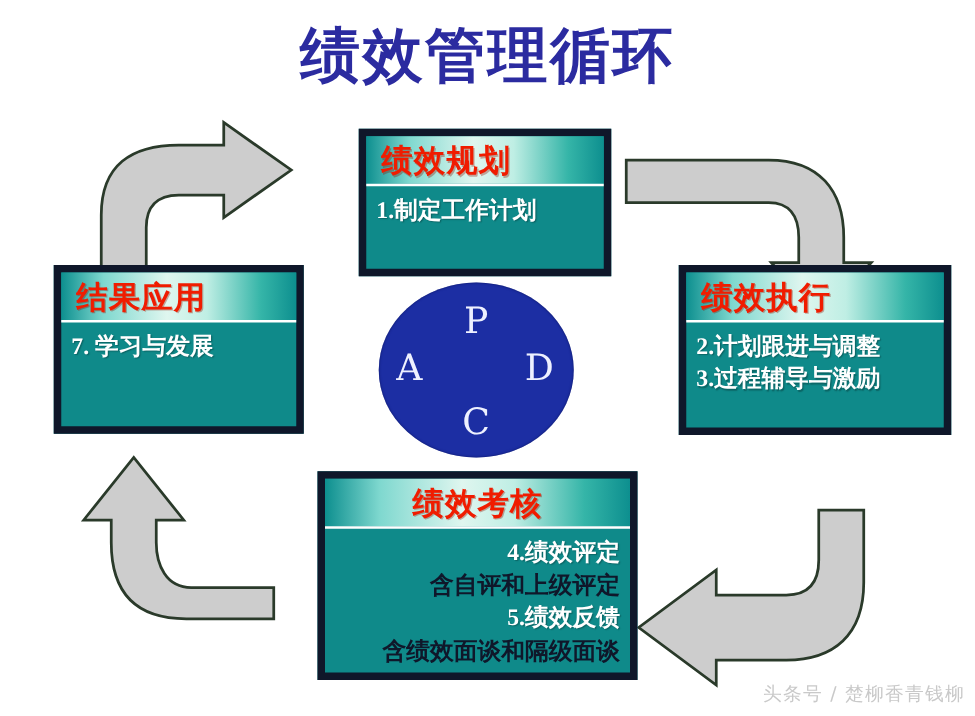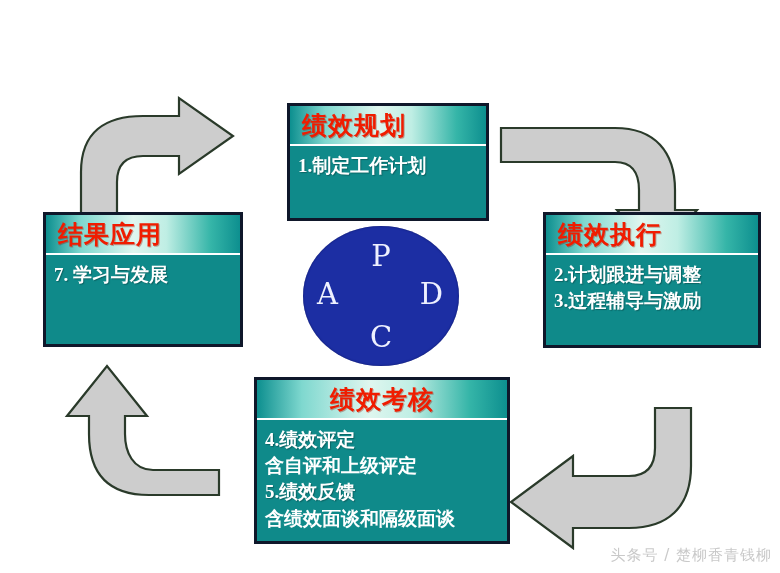--- a/index.html
+++ b/index.html
@@ -30,21 +30,21 @@
     letter-spacing: 2px;
     line-height: 1.15;
     white-space: nowrap;
   }
 
   
   .node {
     position: absolute;
     box-sizing: border-box;
     background: #0f8a8a;
-    border: 3px solid #0f172a;
+    border: 6px solid #0f172a;
   }
   .node-head {
     height: 38px;
     background: linear-gradient(to right, #0d8f8f 0%, #7fd8cf 18%, #dff6ef 45%, #bfeee4 62%, #35b5a8 85%, #0d8f8f 100%);
     display: flex;
     align-items: center;
     color: #f01c00;
     font-family: "DejaVu Serif", "Liberation Serif", serif;
     font-weight: bold;
     font-size: 25px;
@@ -61,29 +61,29 @@
     color: #ffffff;
     font-family: Liberation Serif, serif;
     font-weight: bold;
     font-size: 19px;
     line-height: 1.38;
     letter-spacing: 0px;
     white-space: nowrap;
     text-shadow: 1px 1px 1px rgba(0,0,0,0.28);
   }
   .node-body .dark {
-    color: #ffffff;
+    color: #0f172a;
     text-shadow: none;
   }
 
   
   #node-plan      { left: 287px; top: 103px; width: 202px; height: 118px; }
   #node-execute   { left: 519px; top: 212px; width: 218px; height: 136px; margin-left: 24px; }
   #node-result    { left: 43px;  top: 212px; width: 200px; height: 135px; }
-  #node-appraise  { left: 254px; top: 377px; width: 256px; height: 167px; }
+  #node-appraise  { left: 254px; top: 377px; width: 256px; height: 167px; text-align: right; }
 
   
   #pdca {
     position: absolute;
     left: 303px;
     top: 226px;
     width: 156px;
     height: 140px;
     border-radius: 50%;
     background: #1c2ea3;
@@ -128,20 +128,21 @@
     font-size: 15px;
     letter-spacing: 1px;
     white-space: nowrap;
   }
 </style>
 </head>
 <body>
 
 <div id="canvas">
 
+  <div id="title">绩效管理循环</div>
 
   <svg id="arrow-bl" class="arrow-svg" width="160" height="140" viewBox="0 0 160 140">
     <path class="arrow-path" d="
       M 156,110
       L 156,135
       L 86,135
       C 42,135 26,110 26,74
       L 26,56
       L 4,56
       L 44,6

